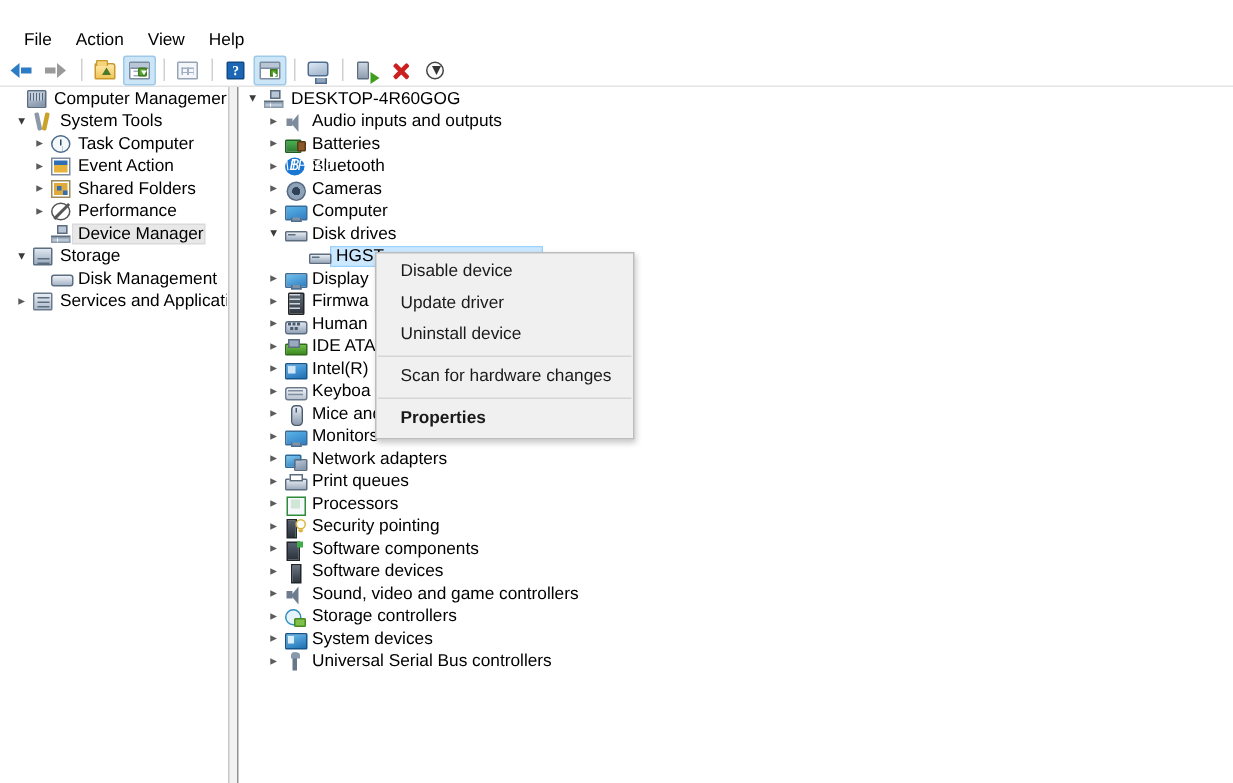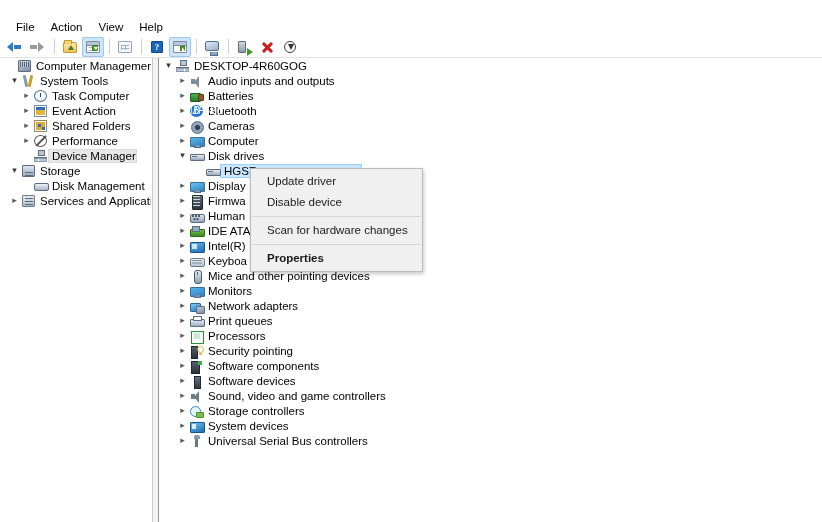--- a/index.html
+++ b/index.html
@@ -1000,22 +1000,23 @@
         <span class="chev">▸</span>
         <span class="nico">
             <i class="ni usb"></i>
           </span>
         <span class="lbl">Universal Serial Bus controllers</span>
       </div>
 
     </div>
 
     <div class="ctxmenu" style="left:250px; top:110px; width:173px;">
+      <div class="ctx-item">Disable device</div>
       <div class="ctx-item">Update driver</div>
-      <div class="ctx-item">Disable device</div>
+      <div class="ctx-item">Uninstall device</div>
       <div class="ctx-sep"></div>
       <div class="ctx-item">Scan for hardware changes</div>
       <div class="ctx-sep"></div>
       <div class="ctx-item bold">Properties</div>
     </div>
 
   </div>
 </div>
 
 </body></html>

